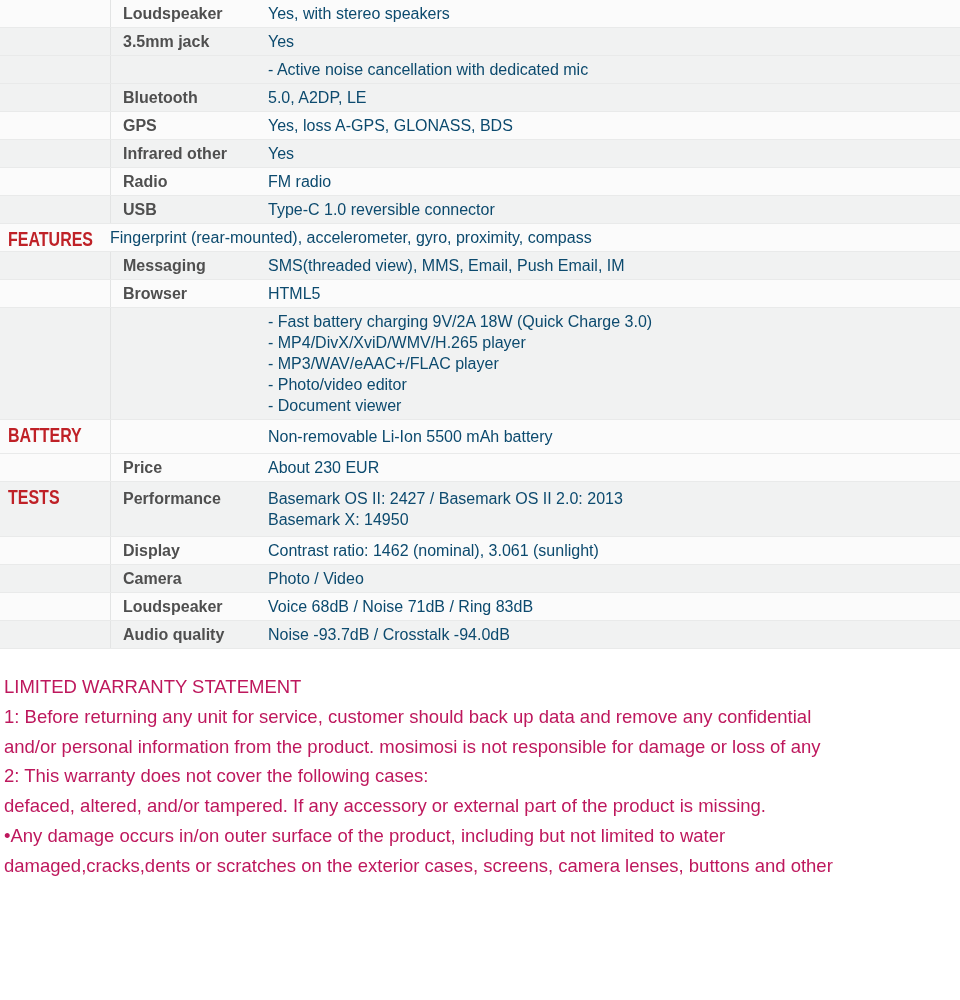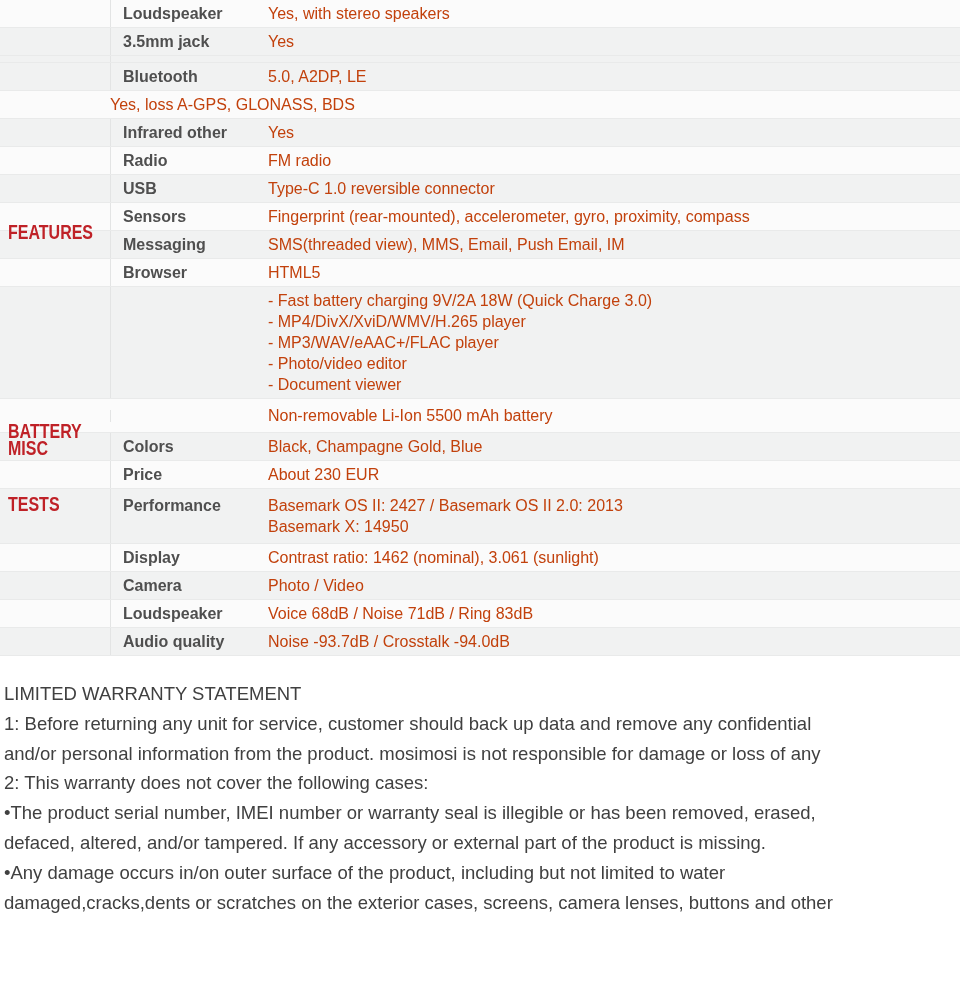--- a/index.html
+++ b/index.html
@@ -10,42 +10,42 @@
   }
   .page { width:960px; height:1000px; overflow:hidden; background:#fff; }
 
   
   .spec-table { width:960px; }
   .spec-row {
     display:flex; align-items:stretch;
     border-bottom:1px solid #e9eaea;
     font-size:16px; line-height:21px;
   }
-  .spec-row.light  { background:#fbfbfb;align-items:center; }
+  .spec-row.light  { background:#fbfbfb; }
   .spec-row.shaded { background:#f1f2f2; }
   .cell-section { flex:0 0 110px; position:relative; }
   .section-label {
     position:absolute; top:5px; left:8px;
     font-weight:bold; font-size:20px; letter-spacing:0;
     color:#bf2127; white-space:nowrap;
     transform:scaleX(0.8); transform-origin:0 0;
   }
   .cell-label {
     flex:0 0 158px; border-left:1px solid #e3e4e4;
     padding:3px 4px 3px 12px;
     font-weight:bold; color:#4f4f4f;
   }
-  .cell-value { flex:1 1 auto; padding:3px 10px 3px 0; color:#c2410c; }
+  .cell-value { flex:1 1 auto; padding:3px 10px 3px 0; color:#0c4a6e; }
   .spec-row.tall .cell-label, .spec-row.tall .cell-value { padding-top:6px; padding-bottom:6px; }
   .value-line { white-space:nowrap; }
 
   
   .warranty {
     margin-top:23px; padding-left:4px; padding-right:22px;
-    font-size:18.5px; line-height:29.8px; color:#404040;
+    font-size:18.5px; line-height:29.8px; color:#be185d;
   }
   .warranty-line { white-space:nowrap; }
 </style>
 </head>
 <body>
 
 <div class="page">
   <div id="spec-table" class="spec-table">
       <div class="spec-row light">
         <div class="cell-section"></div>
@@ -57,30 +57,34 @@
       <div class="spec-row shaded">
         <div class="cell-section"></div>
         <div class="cell-label">3.5mm jack</div>
         <div class="cell-value">
           <div class="value-line">Yes</div>
         </div>
       </div>
       <div class="spec-row shaded">
         <div class="cell-section"></div>
         <div class="cell-label"></div>
+        <div class="cell-value">
+          <div class="value-line">- Active noise cancellation with dedicated mic</div>
+        </div>
       </div>
       <div class="spec-row shaded">
         <div class="cell-section"></div>
         <div class="cell-label">Bluetooth</div>
         <div class="cell-value">
           <div class="value-line">5.0, A2DP, LE</div>
         </div>
       </div>
       <div class="spec-row light">
         <div class="cell-section"></div>
+        <div class="cell-label">GPS</div>
         <div class="cell-value">
           <div class="value-line">Yes, loss A-GPS, GLONASS, BDS</div>
         </div>
       </div>
       <div class="spec-row shaded">
         <div class="cell-section"></div>
         <div class="cell-label">Infrared other</div>
         <div class="cell-value">
           <div class="value-line">Yes</div>
         </div>
@@ -96,21 +100,20 @@
         <div class="cell-section"></div>
         <div class="cell-label">USB</div>
         <div class="cell-value">
           <div class="value-line">Type-C 1.0 reversible connector</div>
         </div>
       </div>
       <div class="spec-row light">
         <div class="cell-section">
           <span class="section-label">FEATURES</span>
         </div>
-        <div class="cell-label">Sensors</div>
         <div class="cell-value">
           <div class="value-line">Fingerprint (rear-mounted), accelerometer, gyro, proximity, compass</div>
         </div>
       </div>
       <div class="spec-row shaded">
         <div class="cell-section"></div>
         <div class="cell-label">Messaging</div>
         <div class="cell-value">
           <div class="value-line">SMS(threaded view), MMS, Email, Push Email, IM</div>
         </div>
@@ -133,29 +136,20 @@
           <div class="value-line">- Document viewer</div>
         </div>
       </div>
       <div class="spec-row light tall">
         <div class="cell-section">
           <span class="section-label">BATTERY</span>
         </div>
         <div class="cell-label"></div>
         <div class="cell-value">
           <div class="value-line">Non-removable Li-Ion 5500 mAh battery</div>
-        </div>
-      </div>
-      <div class="spec-row shaded">
-        <div class="cell-section">
-          <span class="section-label">MISC</span>
-        </div>
-        <div class="cell-label">Colors</div>
-        <div class="cell-value">
-          <div class="value-line">Black, Champagne Gold, Blue</div>
         </div>
       </div>
       <div class="spec-row light">
         <div class="cell-section"></div>
         <div class="cell-label">Price</div>
         <div class="cell-value">
           <div class="value-line">About 230 EUR</div>
         </div>
       </div>
       <div class="spec-row shaded tall">
@@ -197,19 +191,18 @@
         </div>
       </div>
     </div>
 
   <div class="warranty">
     <div class="warranty-line">LIMITED WARRANTY STATEMENT</div>
     <div id="warranty-lines">
         <div class="warranty-line">1: Before returning any unit for service, customer should back up data and remove any confidential</div>
         <div class="warranty-line">and/or personal information from the product. mosimosi is not responsible for damage or loss of any</div>
         <div class="warranty-line">2: This warranty does not cover the following cases:</div>
-        <div class="warranty-line">•The product serial number, IMEI number or warranty seal is illegible or has been removed, erased,</div>
         <div class="warranty-line">defaced, altered, and/or tampered. If any accessory or external part of the product is missing.</div>
         <div class="warranty-line">•Any damage occurs in/on outer surface of the product, including but not limited to water</div>
         <div class="warranty-line">damaged,cracks,dents or scratches on the exterior cases, screens, camera lenses, buttons and other</div>
       </div>
   </div>
 </div>
 
 </body></html>

